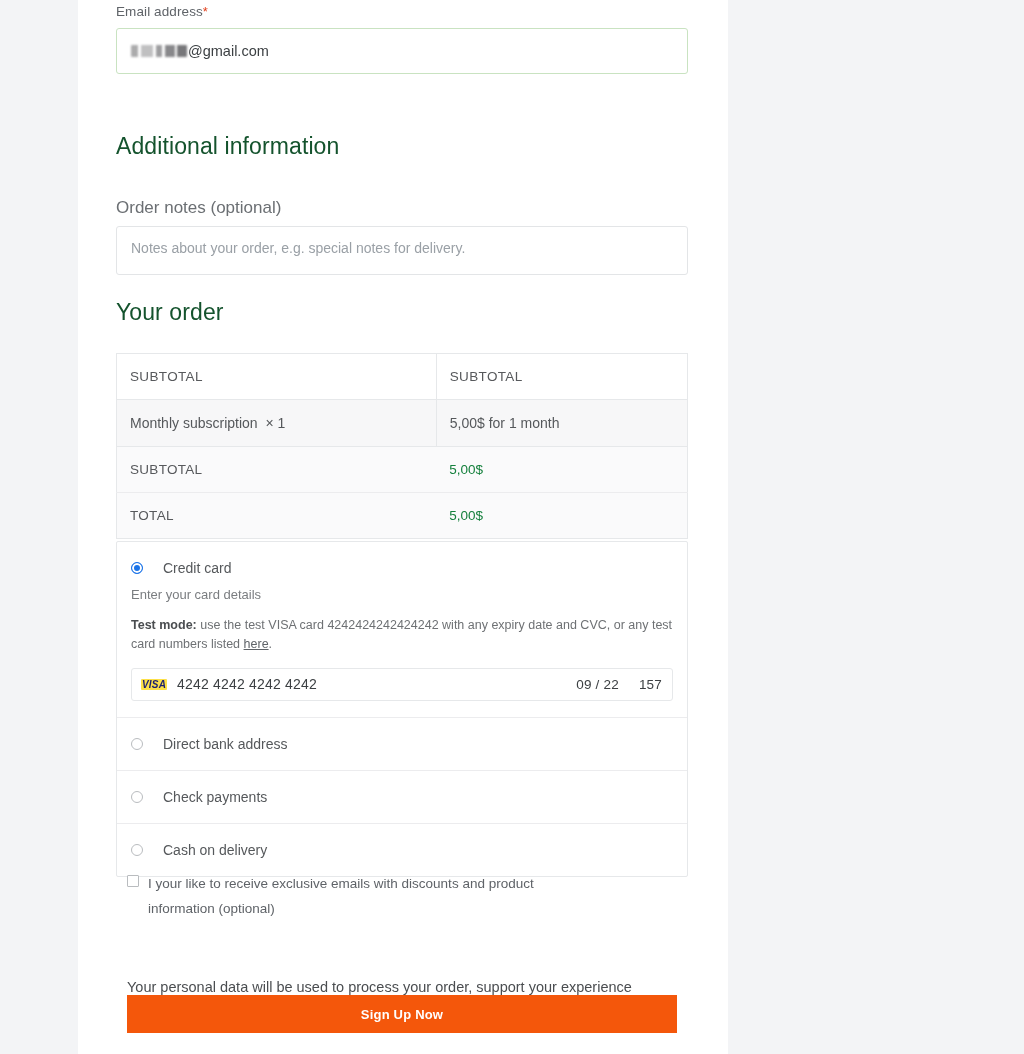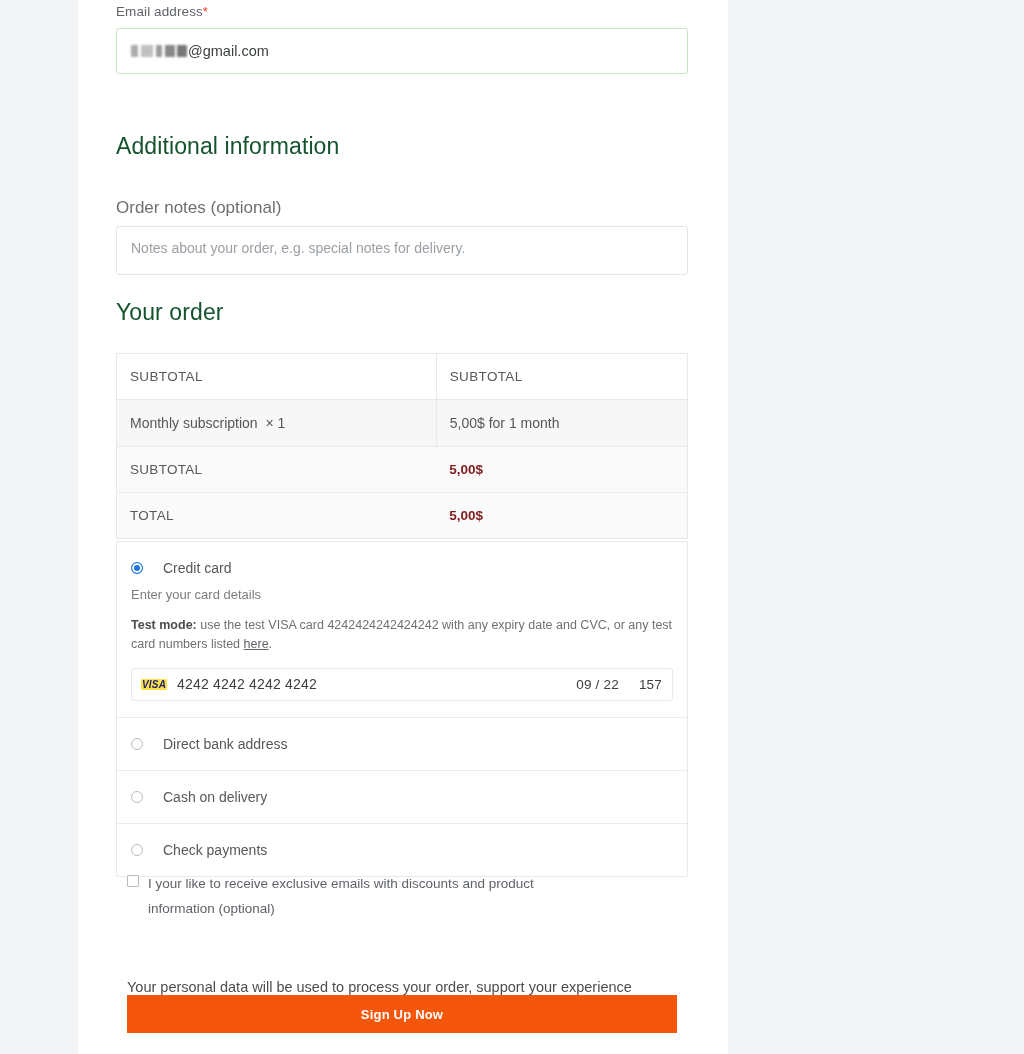--- a/index.html
+++ b/index.html
@@ -139,22 +139,22 @@
 
   tr.sum-row td {
     background: #fafafb;
     border-bottom: 1px solid #ececee;
     font-size: 13.5px;
     color: #57595c;
     letter-spacing: .3px;
   }
   tr.sum-row:last-child td { border-bottom: none; }
   tr.sum-row td.amount {
-    font-weight: bold;
-    color: #7f1d1d;
+    font-weight: normal;
+    color: #15803d;
     letter-spacing: 0;
   }
   .col-left { width: 56%; }
   .qty { color: #55585b; }
 
   
   .payment-box {
     border: 1px solid #e6e8ea;
     border-radius: 2px;
     background: #fff;
@@ -376,28 +376,28 @@
       <div class="pay-option simple">
         <div class="pay-head">
           <span class="radio"></span>
           <span class="pay-label">Direct bank address</span>
         </div>
       </div>
 
       <div class="pay-option simple">
         <div class="pay-head">
           <span class="radio"></span>
-          <span class="pay-label">Cash on delivery</span>
+          <span class="pay-label">Check payments</span>
         </div>
       </div>
 
       <div class="pay-option simple">
         <div class="pay-head">
           <span class="radio"></span>
-          <span class="pay-label">Check payments</span>
+          <span class="pay-label">Cash on delivery</span>
         </div>
       </div>
     </div>
 
     <div class="consent" style="position:absolute; top:872px; left:0; width:572px;">
       <span class="checkbox"></span>
       <span class="consent-text">I your like to receive exclusive emails with discounts and product information (optional)</span>
     </div>
 
     <div class="privacy" style="position:absolute; top:936px; left:0; width:572px;margin-top:40px;">

